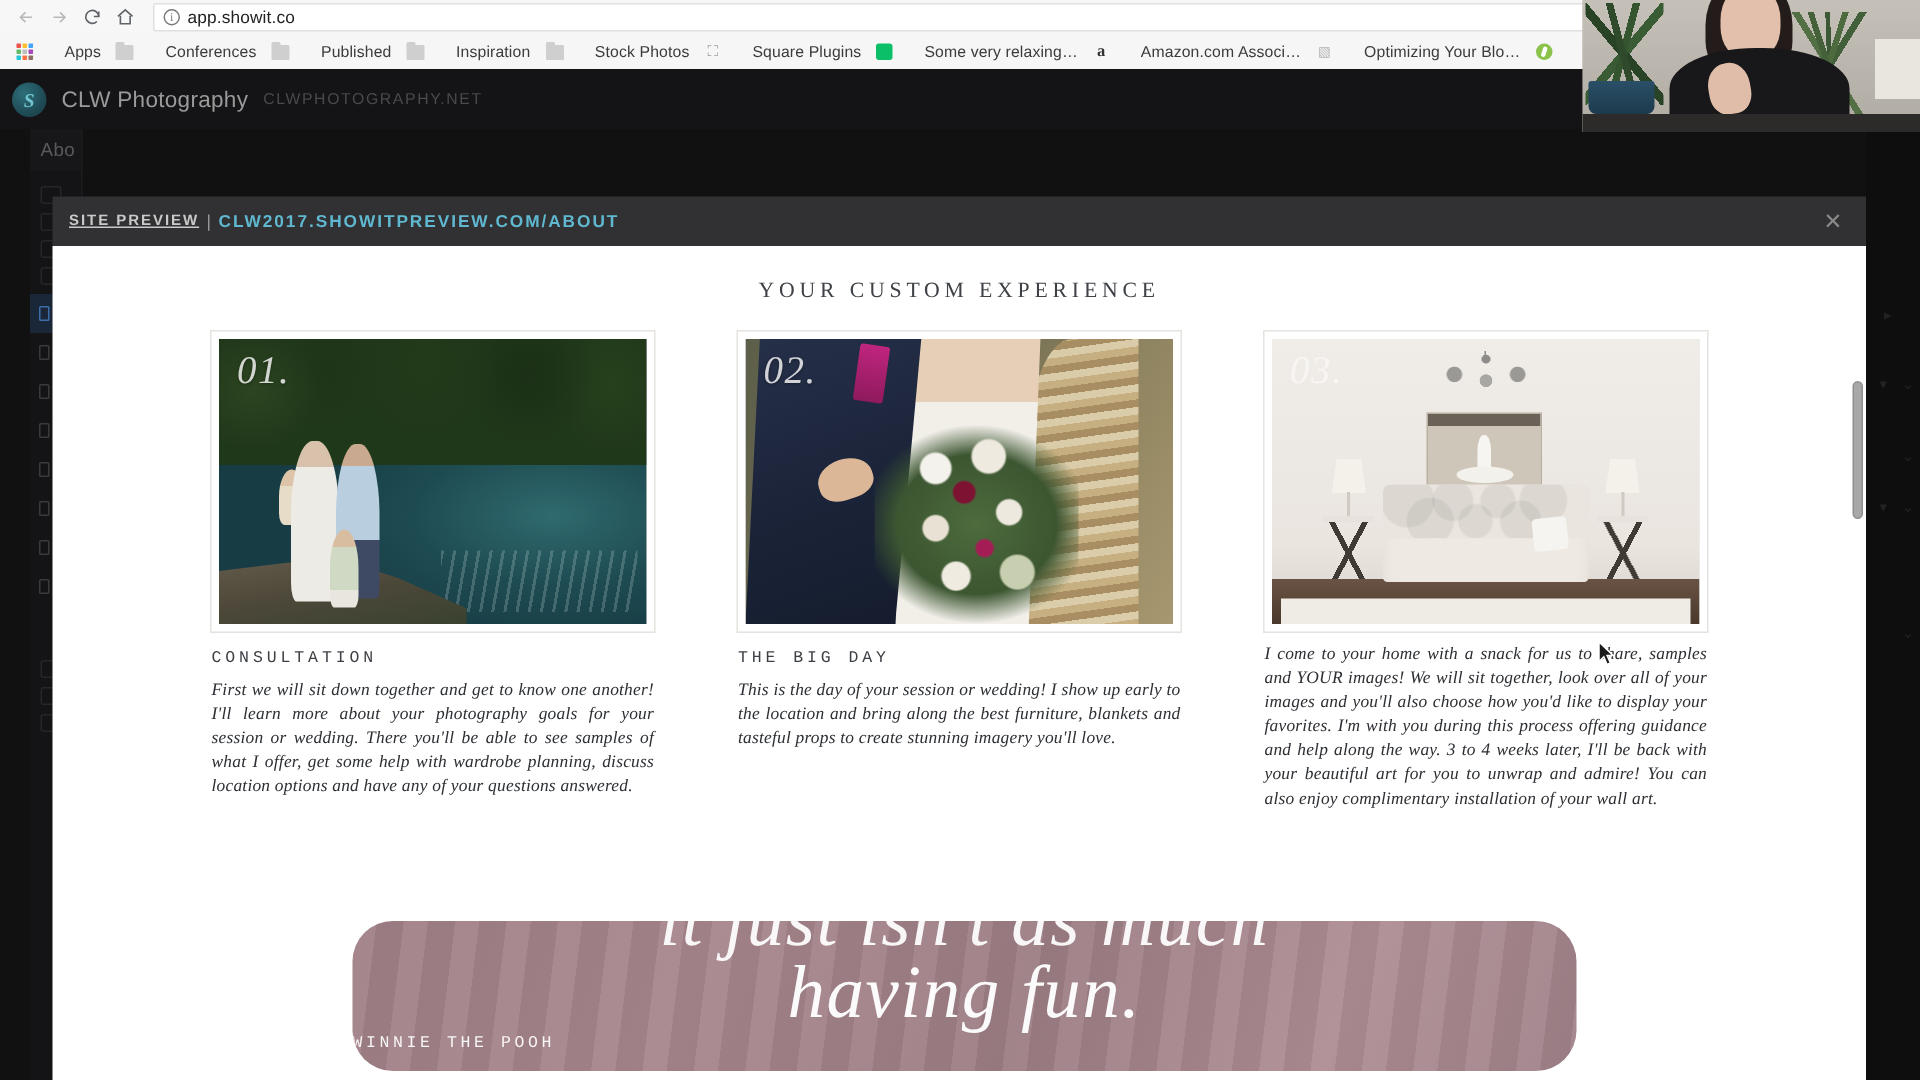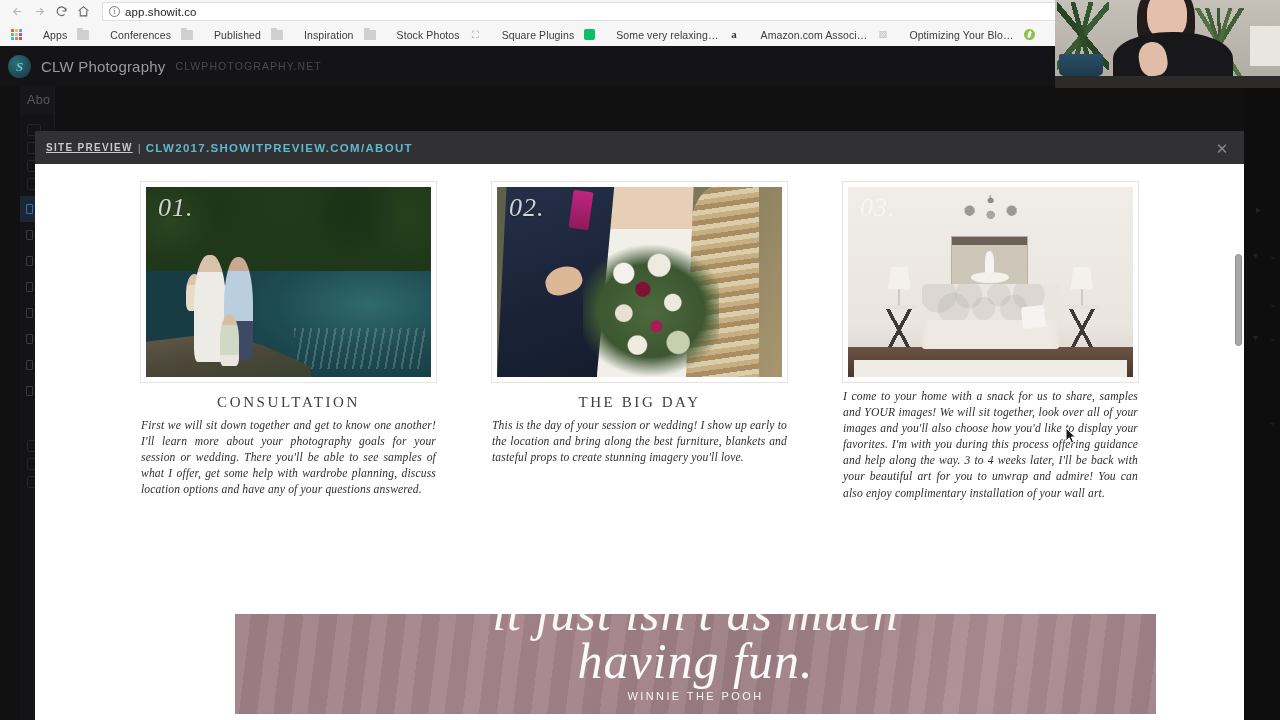--- a/index.html
+++ b/index.html
@@ -179,23 +179,23 @@
   }
   .card-num {
     position: absolute; top: 6px; left: 12px;
     font-family: "Liberation Serif", serif; font-style: italic;
     font-size: 26px; color: rgba(255,255,255,.80);
     text-shadow: 0 1px 2px rgba(0,0,0,.35); letter-spacing: 1px;
     z-index: 3;
   }
   .card-num.dark { color: rgba(255,255,255,.95); text-shadow: none; opacity:.55; }
   .card-title {
-    text-align:center; margin-top: 12px;
-    font-family: Liberation Serif, serif;
-    font-size: 15px; letter-spacing: 2.6px; color: #3c3f44;
+    text-align:left; margin-top: 12px;
+    font-family: Liberation Mono, monospace;
+    font-size: 11px; letter-spacing: 2.6px; color: #3c3f44;
   }
   .card-body {
     margin-top: 7px;
     font-family: "Liberation Serif", serif; font-style: italic;
     font-size: 11.6px; line-height: 16.1px; color: #2c2f33;
     text-align: justify; letter-spacing: .15px;
   }
 
   
   .img1 { position:absolute; inset:0;
@@ -307,42 +307,43 @@
       linear-gradient(62deg, transparent 44%, #3f3a34 44% 52%, transparent 52%),
       linear-gradient(-62deg, transparent 44%, #3f3a34 44% 52%, transparent 52%);}
   .img3 .lamp { position:absolute;bottom:38%;width:8%;height:20%; }
   .img3 .lamp.l{left:14%}.img3 .lamp.r{right:14%}
   .img3 .lamp .shade{position:absolute;top:0;left:0;width:100%;height:60%;background:#f4f1eb;
     clip-path: polygon(14% 0,86% 0,100% 100%,0 100%);}
   .img3 .lamp .st{position:absolute;bottom:0;left:45%;width:10%;height:42%;background:#cfcac2;}
 
   
   .quote-band {
-    position: absolute; left: 200px; top: 450px; width: 921px; height: 100px;
+    position: absolute; left: 200px; top: 450px; width: 816px; height: 100px;
     background: linear-gradient(110deg,#9f8086 0%, #a6868c 28%, #9c7d84 55%, #ad8d93 80%, #a08289 100%);
     overflow: hidden;
+    border-radius: 27px;
   }
   .quote-band .tex { position:absolute;inset:0;
     background: repeating-linear-gradient(97deg, rgba(255,255,255,.05) 0 16px, rgba(0,0,0,.045) 16px 34px);
   }
   .quote-line1 {
     position:absolute; top: -30px; left: 0; width:100%; text-align:center;
     font-family: "Liberation Serif", serif; font-style: italic;
     font-size: 50px; color: rgba(255,255,255,.93);
     letter-spacing: 1px; white-space: nowrap;
   }
   .quote-line2 {
     position:absolute; top: 18px; left: 0; width:100%; text-align:center;
     font-family: "Liberation Serif", serif; font-style: italic;
     font-size: 50px; color: rgba(255,255,255,.96);
     letter-spacing: 1px; white-space: nowrap;
   }
   .quote-attr {
-    position:absolute; bottom: 12px; left: 0; width:100%; text-align:center;
-    font-family: Liberation Sans, sans-serif;
+    position:absolute; bottom: 12px; left: 0; width:100%; text-align:left;
+    font-family: Liberation Mono, monospace;
     font-size: 11px; letter-spacing: 2.4px; color: rgba(255,255,255,.92);
   }
 
   
   .cursor { position:absolute; left: 1065px; top: 427px; z-index: 40; }
 
   
   .webcam {
     position: absolute; top: 0; right: 0; width: 225px; height: 88px;
     overflow: hidden; z-index: 60;
@@ -543,20 +544,21 @@
 
       <div class="preview-bar">
         <span class="pv-label">SITE PREVIEW</span>
         <span class="pv-sep">|</span>
         <span class="pv-url">CLW2017.SHOWITPREVIEW.COM/ABOUT</span>
         <span class="pv-close">✕</span>
       </div>
 
       <div class="site-canvas">
 
+        <div class="section-title">YOUR CUSTOM EXPERIENCE</div>
 
         <div class="cards">
 
           <div class="card">
             <div class="card-img">
               <div class="img1">
                 <div class="trees"></div>
                 <div class="ripple"></div>
                 <div class="bank"></div>
                 <div class="p-baby"></div>

